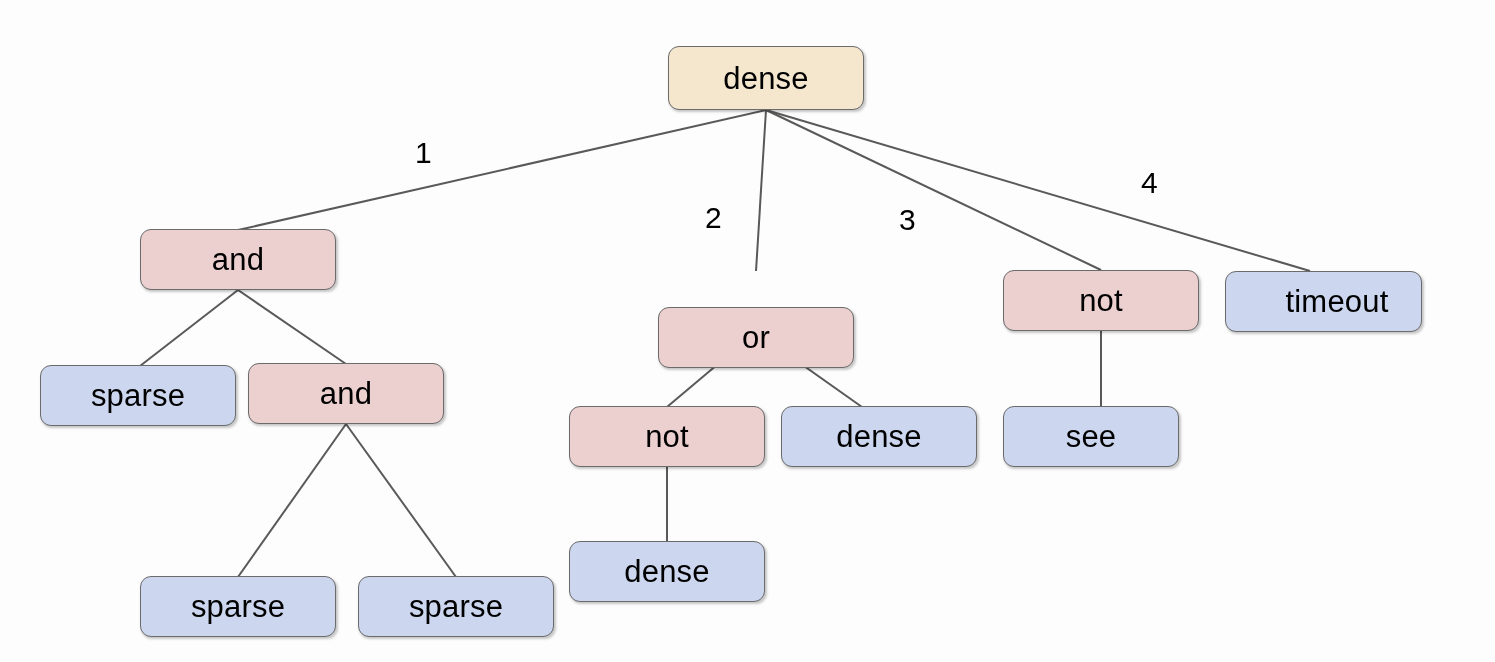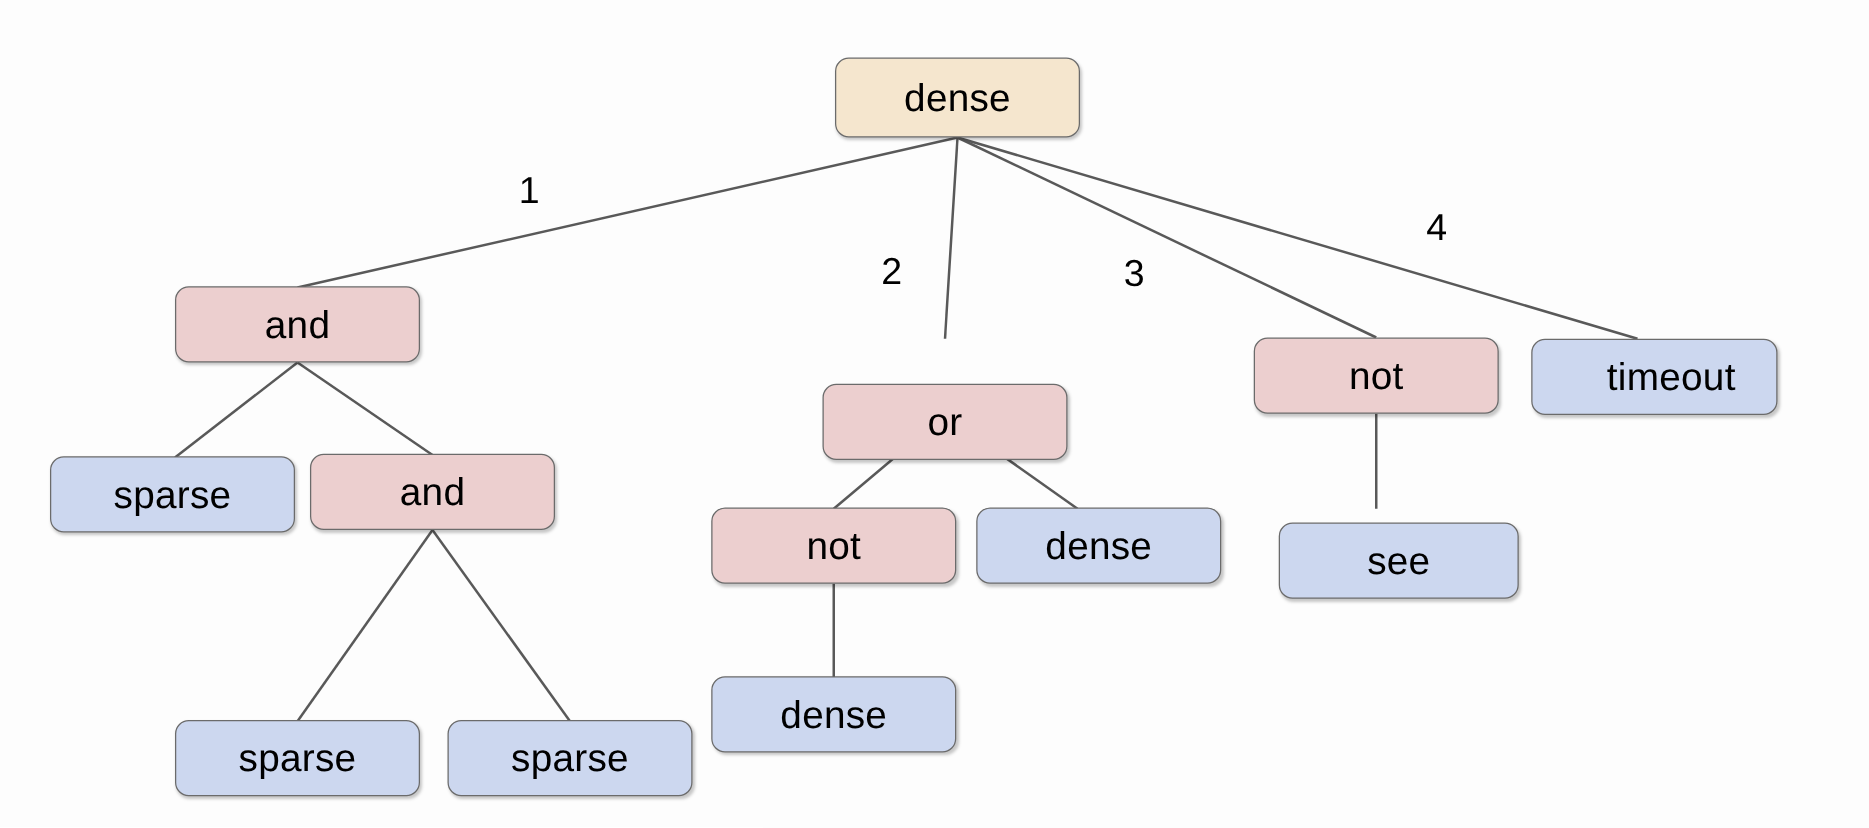--- a/index.html
+++ b/index.html
@@ -70,21 +70,21 @@
   <div id="node-layer">
       <div class="node root" style="left: 668px; top: 46px; width: 196px; height: 64px;">dense</div>
       <div class="node op" style="left: 140px; top: 229px; width: 196px; height: 61px;">and</div>
       <div class="node op" style="left: 658px; top: 271px; width: 196px; height: 61px; margin-top: 36px;">or</div>
       <div class="node op" style="left: 1003px; top: 270px; width: 196px; height: 61px;">not</div>
       <div class="node leaf" style="left: 1225px; top: 271px; width: 197px; height: 61px; padding-left: 27px;">timeout</div>
       <div class="node leaf" style="left: 40px; top: 365px; width: 196px; height: 61px;">sparse</div>
       <div class="node op" style="left: 248px; top: 363px; width: 196px; height: 61px;">and</div>
       <div class="node op" style="left: 569px; top: 406px; width: 196px; height: 61px;">not</div>
       <div class="node leaf" style="left: 781px; top: 406px; width: 196px; height: 61px;">dense</div>
-      <div class="node leaf" style="left: 1003px; top: 418px; width: 192px; height: 61px; margin-left: 20px;">see</div>
+      <div class="node leaf" style="left: 1003px; top: 406px; width: 176px; height: 61px;">see</div>
       <div class="node leaf" style="left: 569px; top: 541px; width: 196px; height: 61px;">dense</div>
       <div class="node leaf" style="left: 140px; top: 576px; width: 196px; height: 61px;">sparse</div>
       <div class="node leaf" style="left: 358px; top: 576px; width: 196px; height: 61px;">sparse</div>
     </div>
   <div id="label-layer">
       <div class="edge-label" style="left: 415px; top: 138px;">1</div>
       <div class="edge-label" style="left: 705px; top: 203px;">2</div>
       <div class="edge-label" style="left: 899px; top: 205px;">3</div>
       <div class="edge-label" style="left: 1141px; top: 168px;">4</div>
     </div>

